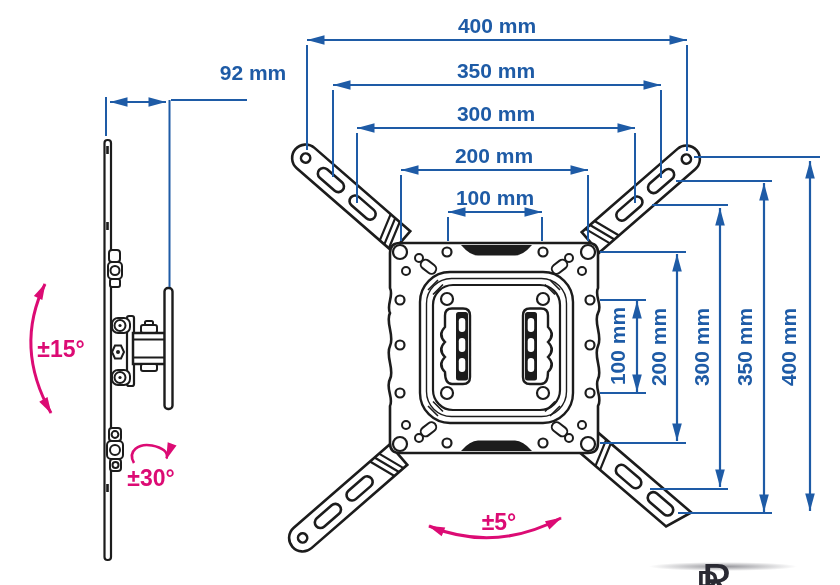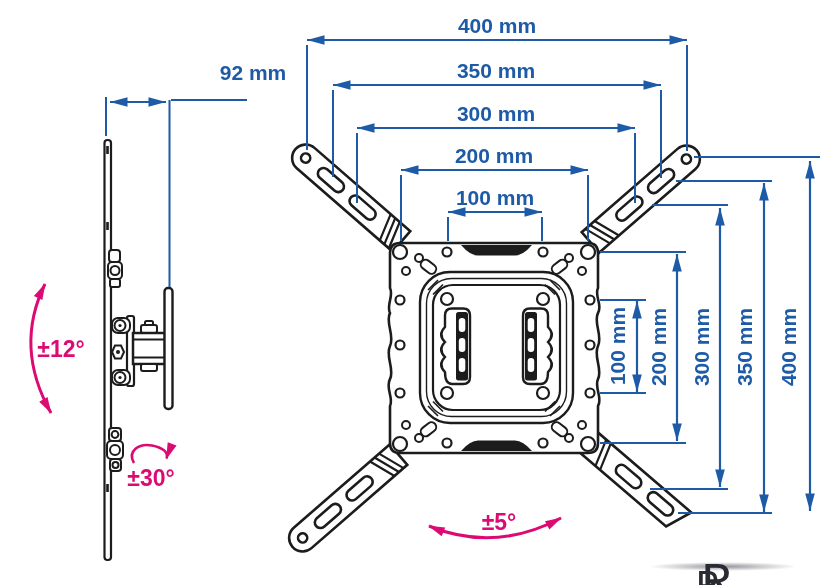--- a/index.html
+++ b/index.html
@@ -182,21 +182,21 @@
   <span class="lbl" style="left:446px;top:101px;width:100px;">300 mm</span>
   <span class="lbl" style="left:444px;top:143px;width:100px;">200 mm</span>
   <span class="lbl" style="left:445px;top:185px;width:100px;">100 mm</span>
 
   <span class="lbl rot" style="left:568px;top:333px;width:100px;">100 mm</span>
   <span class="lbl rot" style="left:609px;top:334px;width:100px;">200 mm</span>
   <span class="lbl rot" style="left:652px;top:334px;width:100px;">300 mm</span>
   <span class="lbl rot" style="left:695px;top:334px;width:100px;">350 mm</span>
   <span class="lbl rot" style="left:739px;top:334px;width:100px;">400 mm</span>
 
-  <span class="lbl pink" style="left:24px;top:336px;width:74px;">±12°</span>
+  <span class="lbl pink" style="left:24px;top:336px;width:74px;">±15°</span>
   <span class="lbl pink" style="left:114px;top:465px;width:74px;">±30°</span>
   <span class="lbl pink" style="left:462px;top:509px;width:74px;">±5°</span>
 
   <div class="logo-shadow"></div>
   <div class="logo">
     <span class="lp">P</span><span class="lr">R</span>
   </div>
 </div>
 
 </body></html>

